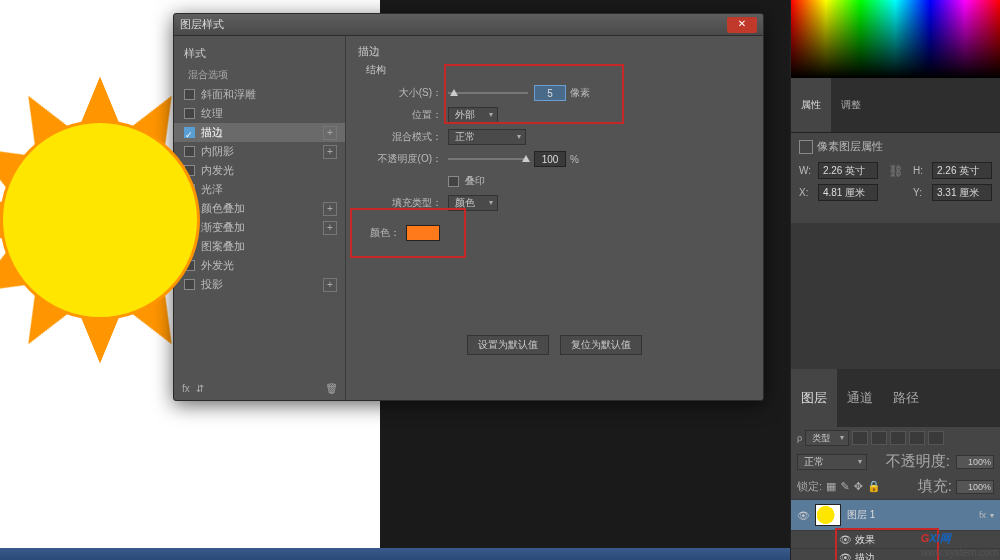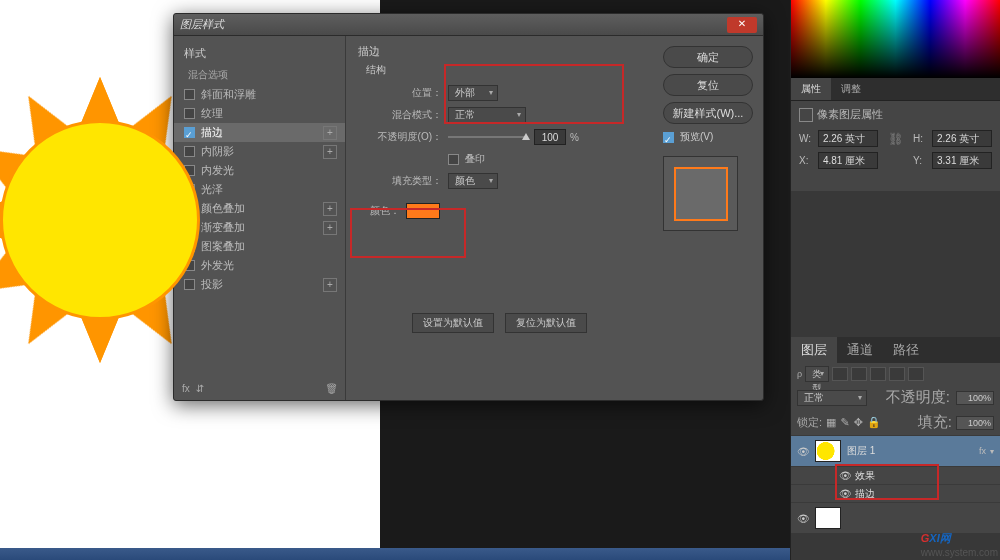--- a/index.html
+++ b/index.html
@@ -8,21 +8,21 @@
     
     .canvas-area { position: absolute; left: 0; top: 0; width: 380px; height: 560px; background: #fff; overflow: hidden; }
     .sun { position: absolute; left: -60px; top: 60px; width: 320px; height: 320px; }
     .sun-body { position: absolute; left: 50%; top: 50%; transform: translate(-50%, -50%); width: 200px; height: 200px; background: #ffe600; border: 3px solid #ff9500; border-radius: 50%; z-index: 2; }
     .sun-ray { position: absolute; left: 50%; top: 50%; width: 0; height: 0; border-left: 18px solid transparent; border-right: 18px solid transparent; border-bottom: 45px solid #ffe600; transform-origin: 50% 140px; filter: drop-shadow(0 0 0 #ff9500); }
     .sun-ray::after { content: ''; position: absolute; left: -21px; top: -3px; width: 0; height: 0; border-left: 21px solid transparent; border-right: 21px solid transparent; border-bottom: 51px solid #ff9500; z-index: -1; }
     
     
     .dialog { position: absolute; left: 173px; top: 13px; width: 591px; height: 388px; background: #535353; border: 1px solid #2b2b2b; box-shadow: 0 4px 20px rgba(0,0,0,0.6); border-radius: 3px; }
     .dialog-titlebar { height: 22px; background: linear-gradient(#5e5e5e, #4a4a4a); border-bottom: 1px solid #2b2b2b; display: flex; align-items: center; padding: 0 6px; border-radius: 3px 3px 0 0; }
-    .dialog-title { color: #ddd; flex: 1; font-style: italic; }
+    .dialog-title { color: #ddd; flex: 1; }
     .dialog-close { width: 30px; height: 16px; background: #c0392b; color: #fff; text-align: center; line-height: 14px; font-size: 10px; border-radius: 2px; cursor: pointer; }
     .dialog-body { display: flex; height: calc(100% - 22px); }
     
     
     .style-list { width: 172px; border-right: 1px solid #3a3a3a; padding: 6px 0; }
     .style-heading { color: #ccc; padding: 4px 10px; font-size: 11px; }
     .style-subheading { color: #aaa; padding: 3px 10px 3px 14px; font-size: 10px; }
     .style-row { display: flex; align-items: center; padding: 3px 8px 3px 10px; color: #bbb; font-size: 11px; height: 19px; }
     .style-row.active { background: #6a6a6a; color: #fff; }
     .style-row.active .chk { background: #5a9fd4; border-color: #5a9fd4; }
@@ -58,21 +58,21 @@
     .preview-chk .chk::after { content: '✓'; color: #fff; font-size: 9px; line-height: 10px; }
     .preview-box { width: 75px; height: 75px; background: #5a5a5a; border: 1px solid #333; margin-top: 12px; display: flex; align-items: center; justify-content: center; }
     .preview-inner { width: 54px; height: 54px; background: #6a6a6a; border: 2px solid #ff7a1a; }
     
     
     .right-dock { position: absolute; right: 0; top: 0; width: 210px; height: 560px; background: #383838; border-left: 1px solid #222; }
     .color-picker { height: 78px; background: linear-gradient(to right, red, yellow, lime, cyan, blue, magenta, red); position: relative; }
     .color-picker::before { content: ''; position: absolute; inset: 0; background: linear-gradient(to bottom, rgba(255,255,255,0) 0%, rgba(0,0,0,1) 100%); }
     
     .panel-tabs { display: flex; background: #2e2e2e; border-bottom: 1px solid #222; }
-    .panel-tab { padding: 4px 10px; color: #aaa; font-size: 10px; }
+    .panel-tab { padding: 20px 10px; color: #aaa; font-size: 10px; }
     .panel-tab.active { background: #454545; color: #ddd; }
     
     .props-panel { padding: 6px 8px; background: #454545; height: 90px; }
     .props-title { color: #bbb; font-size: 10px; margin-bottom: 8px; display: flex; align-items: center; gap: 4px; }
     .pixel-icon { width: 14px; height: 14px; border: 1px solid #888; }
     .prop-row { display: flex; align-items: center; margin-bottom: 5px; }
     .prop-label { color: #bbb; font-size: 10px; width: 20px; }
     .prop-input { width: 60px; height: 17px; background: #3a3a3a; border: 1px solid #222; color: #ddd; padding: 0 4px; font-size: 10px; }
     .link-icon { color: #888; margin: 0 10px; font-size: 12px; }
     
@@ -196,20 +196,28 @@
         <span>fx</span>
         <span>⇵</span>
         <span class="trash">🗑</span>
       </div>
     </div>
 
     <div class="settings">
       <div class="settings-title">描边</div>
       <div class="settings-sub">结构</div>
 
+      <div class="setting-row">
+        <span class="setting-label">大小(S)：</span>
+        <div class="slider">
+            <div class="slider-thumb" style="left: 2px"></div>
+          </div>
+        <input class="num-input hl" value="5" style="">
+        <span class="unit">像素</span>
+      </div>
 
       <div class="setting-row">
         <span class="setting-label">位置：</span>
         <div class="dropdown" style="width:50px">外部</div>
       </div>
 
       <div class="setting-row">
         <span class="setting-label">混合模式：</span>
         <div class="dropdown" style="width:78px">正常</div>
       </div>
@@ -241,32 +249,20 @@
 
       <div style="text-align:center; margin-top:92px">
         <button class="btn-small">设置为默认值</button>
         <button class="btn-small">复位为默认值</button>
       </div>
 
       <div class="redbox" style="left:98px; top:28px; width:180px; height:60px"></div>
       <div class="redbox" style="left:4px; top:172px; width:116px; height:50px"></div>
     </div>
 
-    <div class="right-col">
-      <button class="dlg-btn">确定</button>
-      <button class="dlg-btn">复位</button>
-      <button class="dlg-btn">新建样式(W)...</button>
-      <div class="preview-chk">
-        <span class="chk"></span>
-        <span style="color:#ccc;font-size:10px">预览(V)</span>
-      </div>
-      <div class="preview-box">
-        <div class="preview-inner"></div>
-      </div>
-    </div>
   </div>
 </div>
 
 <div class="right-dock">
   <div class="color-picker"></div>
 
   <div class="panel-tabs">
     <div class="panel-tab active">属性</div>
     <div class="panel-tab">调整</div>
   </div>
@@ -294,21 +290,21 @@
   <div class="panel-spacer"></div>
 
   <div class="layers-panel">
     <div class="layers-header">
       <div class="panel-tab active">图层</div>
       <div class="panel-tab">通道</div>
       <div class="panel-tab">路径</div>
     </div>
     <div class="filter-row">
       <span style="color:#aaa;font-size:9px">ρ</span>
-      <div class="dropdown" style="width:24px;font-size:9px">类型</div>
+      <div class="dropdown" style="width:44px;font-size:9px">类型</div>
       <div class="filter-icon"></div>
       <div class="filter-icon"></div>
       <div class="filter-icon"></div>
       <div class="filter-icon"></div>
       <div class="filter-icon"></div>
     </div>
     <div class="blend-row">
       <div class="dropdown">正常</div>
       <span class="opacity-label">不透明度:</span>
       <input class="fill-input" value="100%" style="">

